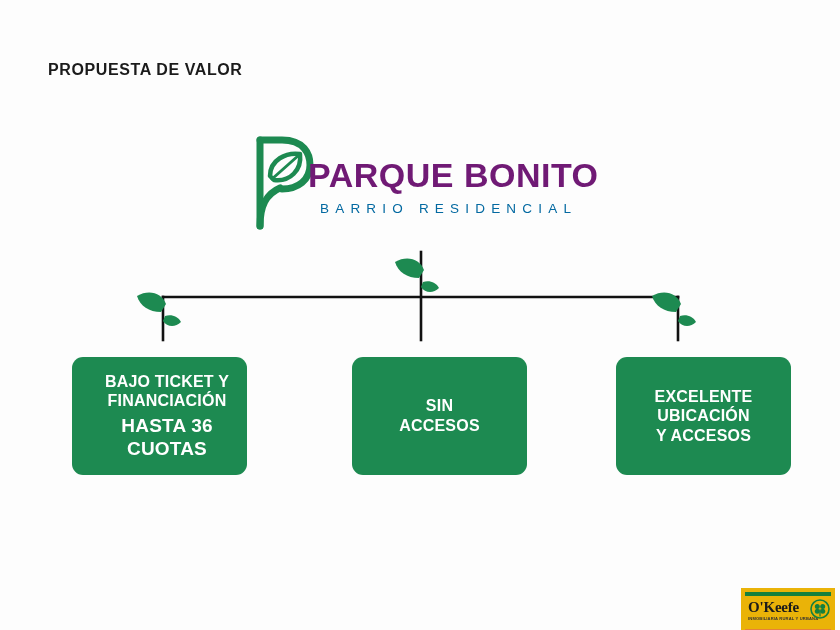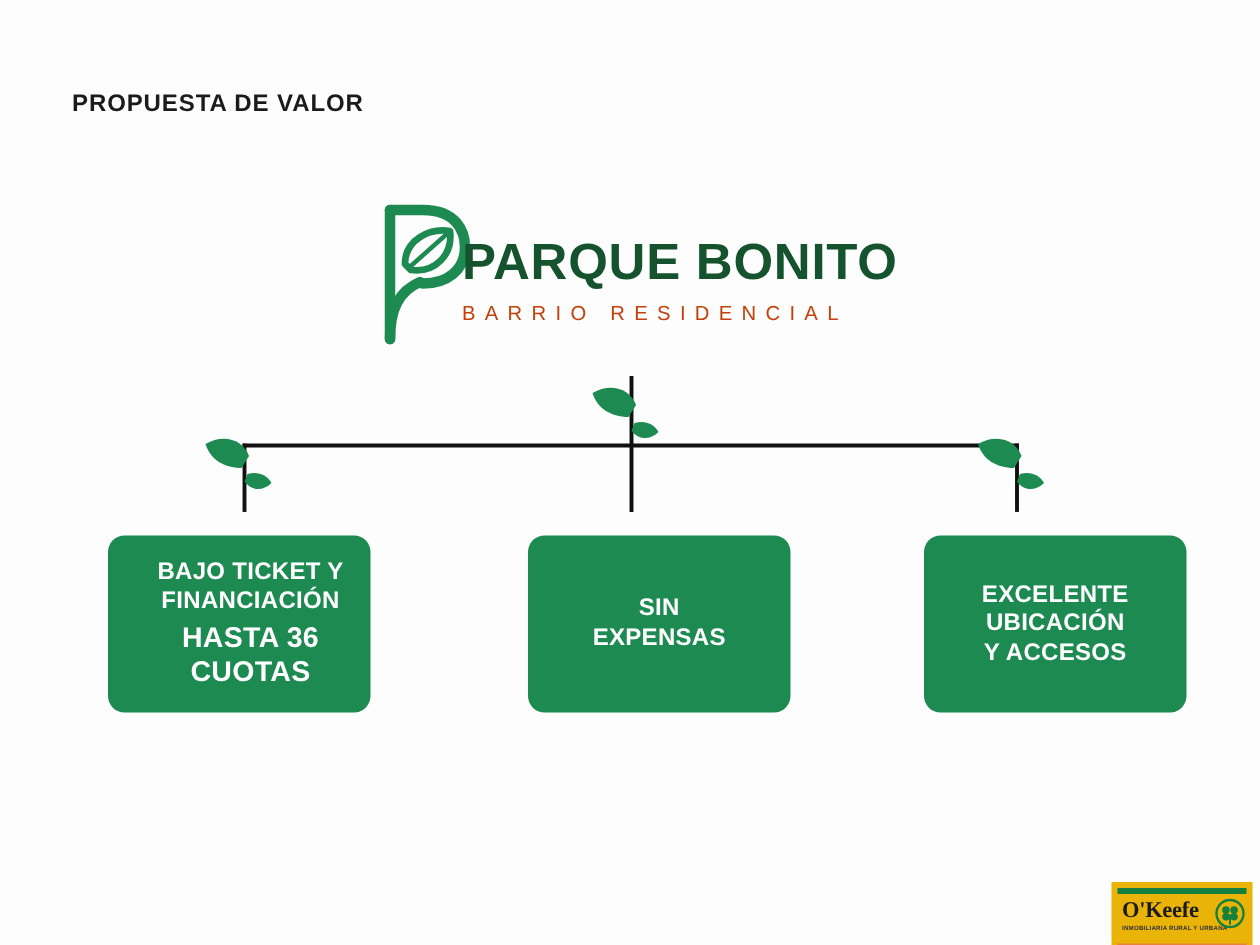--- a/index.html
+++ b/index.html
@@ -50,33 +50,34 @@
   }
   .brand-text {
     position: absolute;
     left: 62px;
     top: 26px;
     width: 292px;
   }
   .brand-name {
     font-size: 34px;
     font-weight: bold;
-    color: #14532d;
+    color: #701a75;
     letter-spacing: 0.5px;
     line-height: 1;
     white-space: nowrap;
     font-family: "Liberation Sans", sans-serif;
   }
   .brand-sub {
     margin-top: 9px;
     font-size: 13.5px;
-    color: #c2410c;
+    color: #0369a1;
     letter-spacing: 6.2px;
     white-space: nowrap;
     font-family: "Liberation Sans", sans-serif;
+    margin-left: 12px;
   }
 
   
   .connector {
     position: absolute;
     left: 130px;
     top: 250px;
     width: 580px;
     height: 110px;
   }
@@ -243,21 +244,21 @@
       <div class="card-title">
         <span>BAJO TICKET Y</span><br>
         <span>FINANCIACIÓN</span>
       </div>
       <div class="card-sub">HASTA 36 CUOTAS</div>
     </div>
 
     <div class="card card-2">
       <div class="card-title">
         <span>SIN</span><br>
-        <span>EXPENSAS</span>
+        <span>ACCESOS</span>
       </div>
     </div>
 
     <div class="card card-3">
       <div class="card-title">
         <span>EXCELENTE</span><br>
         <span>UBICACIÓN</span><br>
         <span>Y ACCESOS</span>
       </div>
     </div>

